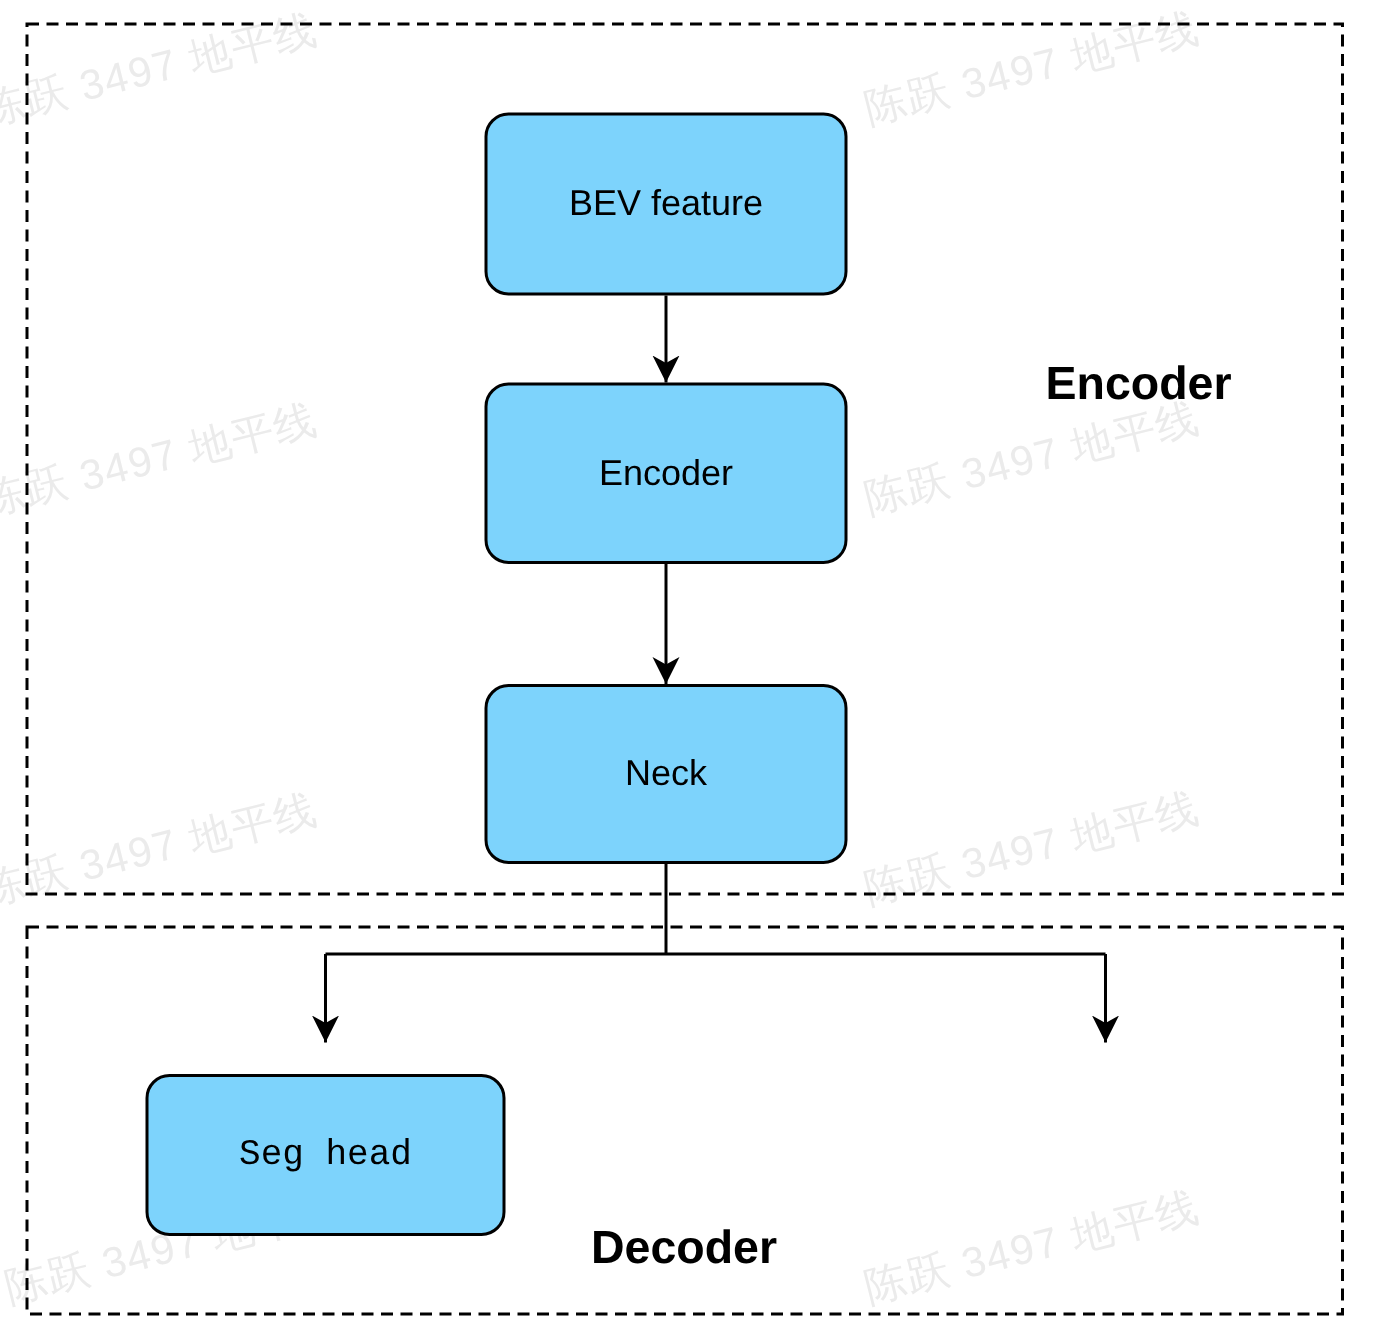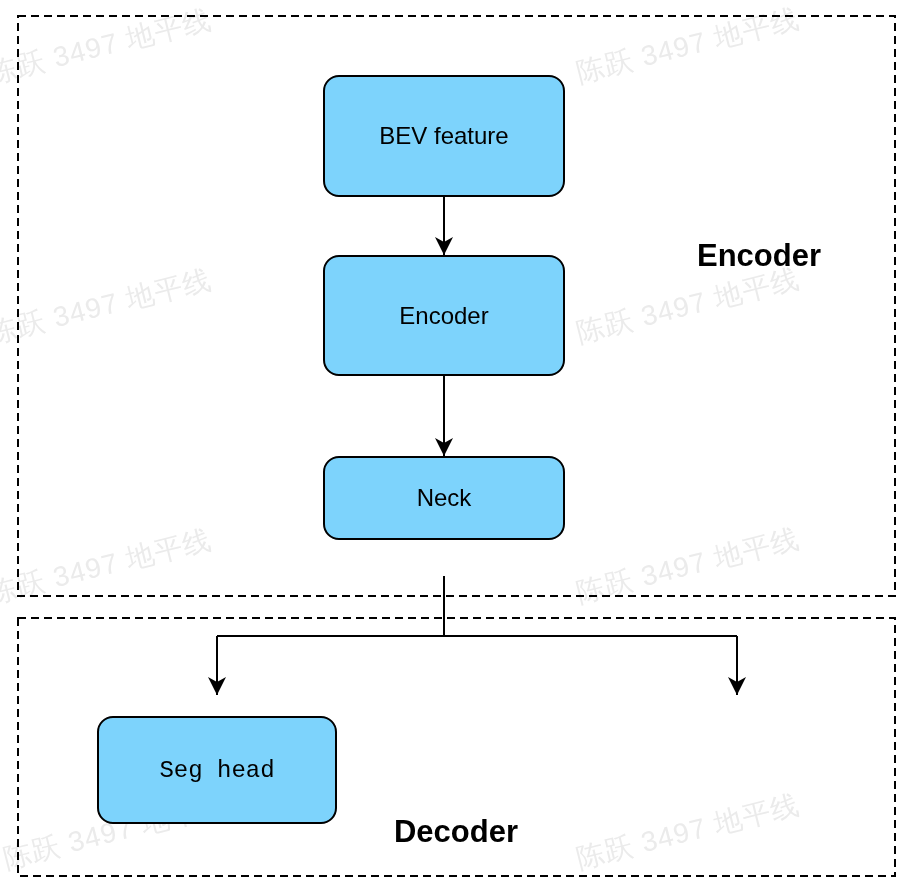--- a/index.html
+++ b/index.html
@@ -53,21 +53,21 @@
     border-radius: 16px;
     display: flex;
     align-items: center;
     justify-content: center;
     font-size: 24px;
     color: #000000;
     text-align: center;
   }
   .node-bev      { left: 323px; top: 75px;  width: 242px; height: 122px; }
   .node-backbone { left: 323px; top: 255px; width: 242px; height: 121px; }
-  .node-neck     { left: 323px; top: 456px; width: 242px; height: 84px; }
+  .node-neck     { left: 323px; top: 456px; width: 242px; height: 120px; }
   .node-seg      { left: 97px;  top: 716px; width: 240px; height: 108px; font-family: Liberation Mono, monospace; }
   .node-det      { left: 616px; top: 695px; width: 241px; height: 120px; }
 
   
   .group-label {
     position: absolute;
     z-index: 3;
     font-size: 31px;
     font-weight: bold;
     color: #000000;

